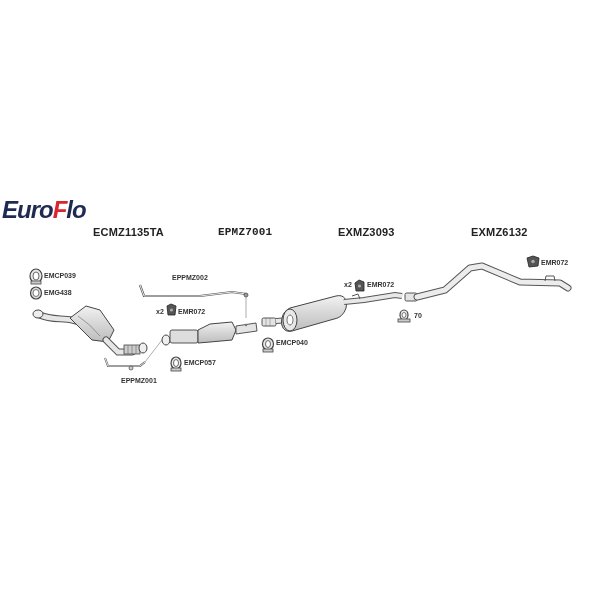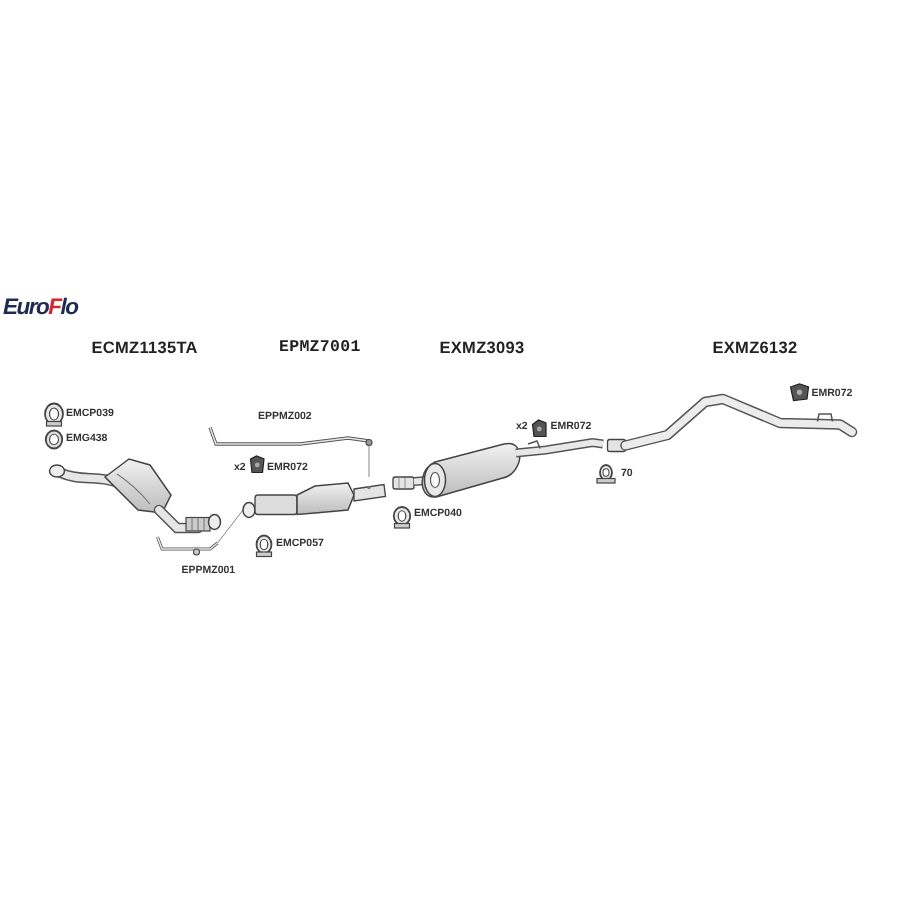--- a/index.html
+++ b/index.html
@@ -1,31 +1,31 @@
 <!DOCTYPE html>
 <html><head>
 <meta charset="utf-8">
 <style>
   html, body { margin:0; padding:0; background:#ffffff; }
   body { width:600px; height:600px; position:relative; overflow:hidden; font-family:"Liberation Sans", sans-serif; }
-  .logo { position:absolute; left:2px; top:196px; font-family:"Liberation Sans", sans-serif; font-weight:bold; font-style:italic; font-size:15px; letter-spacing:-1px; color:#1f2a52; }
+  .logo { position:absolute; left:2px; top:196px; font-family:"Liberation Sans", sans-serif; font-weight:bold; font-style:italic; font-size:24px; letter-spacing:-1px; color:#1f2a52; }
   .logo .f { color:#d8262e; }
-  .section-title { position:absolute; font-weight:bold; font-size:11px; color:#222; letter-spacing:0.2px; }
+  .section-title { position:absolute; font-weight:bold; font-size:11px; color:#222; letter-spacing:0.2px;margin-left:32px; }
   .label { position:absolute; font-size:7px; font-weight:bold; color:#333; white-space:nowrap; }
   svg.diagram { position:absolute; left:0; top:0; }
 </style>
 </head>
 <body>
 
 <div class="logo"><span>Euro</span><span class="f">F</span><span>lo</span></div>
 
 <div class="section-title" style="left:61px;top:226px;">ECMZ1135TA</div>
 <div class="section-title" style="left:186px;top:226px;font-family:Liberation Mono, monospace;">EPMZ7001</div>
-<div class="section-title" style="left:293px;top:226px;">EXMZ3093</div>
-<div class="section-title" style="left:475px;top:226px;text-align:right;">EXMZ6132</div>
+<div class="section-title" style="left:306px;top:226px;">EXMZ3093</div>
+<div class="section-title" style="left:439px;top:226px;text-align:right;">EXMZ6132</div>
 
 <svg class="diagram" width="600" height="600" viewBox="0 0 600 600">
   <defs>
     <linearGradient id="metal" x1="0" y1="0" x2="0" y2="1">
       <stop offset="0" stop-color="#f2f2f2"></stop>
       <stop offset="0.5" stop-color="#d6d6d6"></stop>
       <stop offset="1" stop-color="#bdbdbd"></stop>
     </linearGradient>
   </defs>
 

